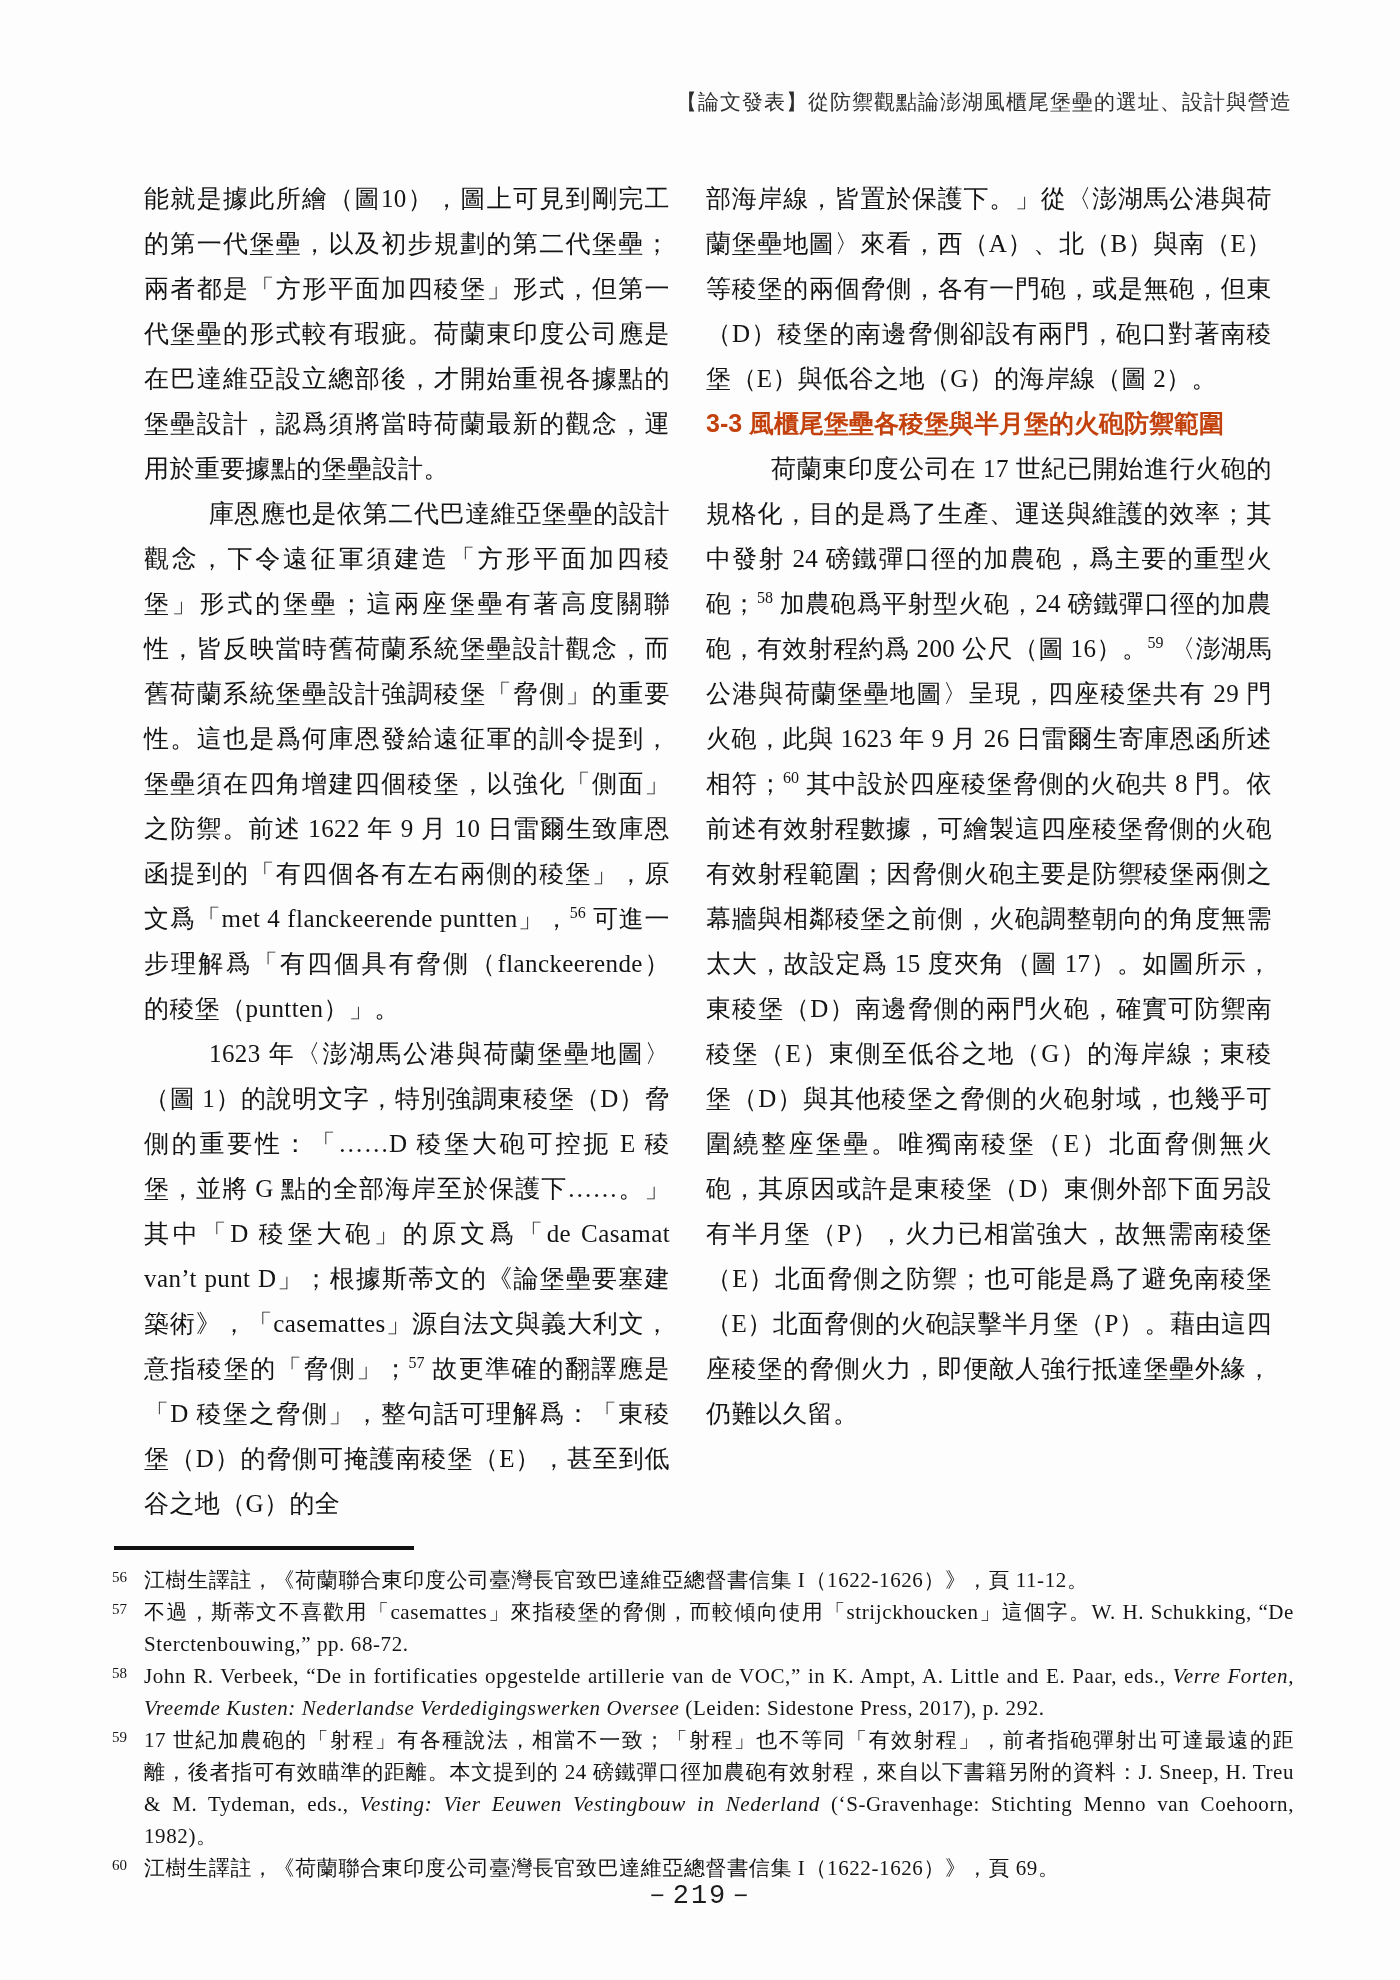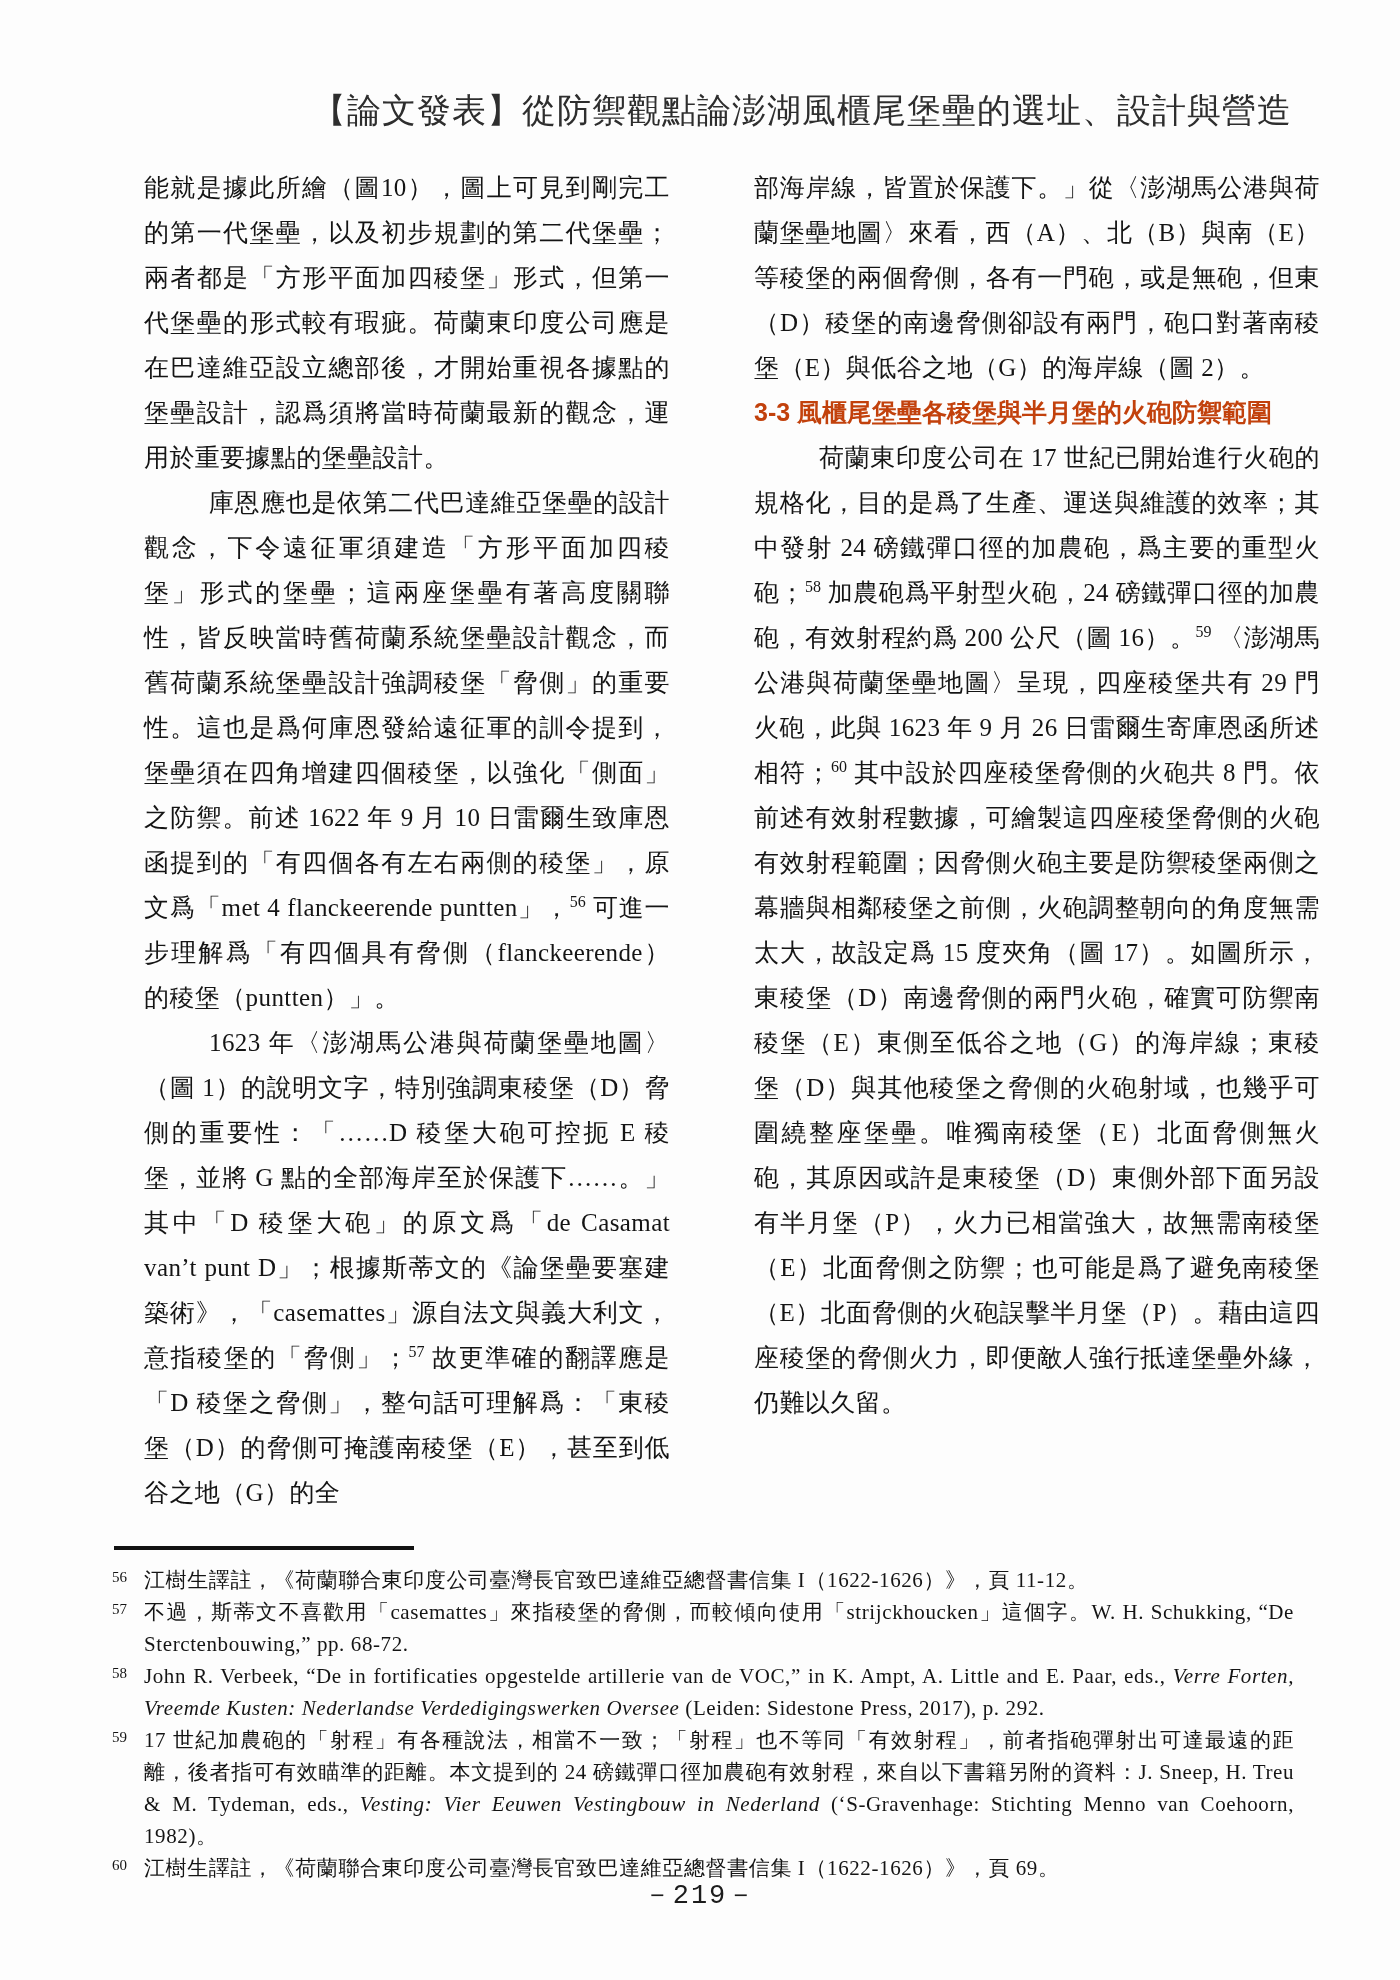--- a/index.html
+++ b/index.html
@@ -7,26 +7,26 @@
     width:1400px;height:1980px;
     background:#fdfdfd;
     color:#141414;
     font-family:"Liberation Serif","DejaVu Serif",serif;
     position:relative;
     overflow:hidden;
   }
   .running-header{
     position:absolute;top:88px;right:108px;
     font-family:"Liberation Sans","DejaVu Sans",sans-serif;
-    font-size:34px;letter-spacing:1px;color:#2e2e2e;
+    font-size:21px;letter-spacing:1px;color:#2e2e2e;
     white-space:nowrap;
   }
   .columns{
-    position:absolute;top:165px;left:144px;
-    display:flex;gap:84px;
+    position:absolute;top:176px;left:144px;
+    display:flex;gap:36px;
   }
   .col-left{width:526px;}
   .col-right{width:566px;}
   .para{
     margin:0;
     font-size:25px;line-height:45px;
     letter-spacing:0.4px;
     text-align:justify;
   }
   .para.indent{text-indent:2.6em;}

